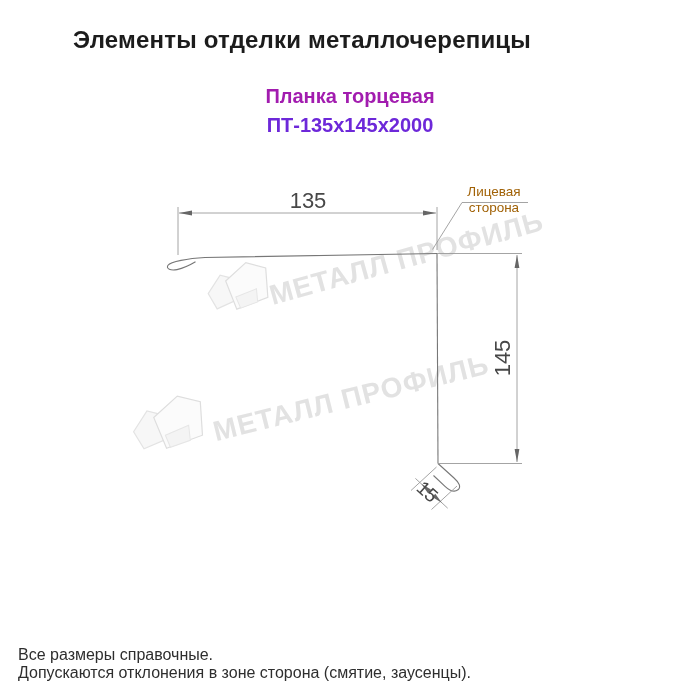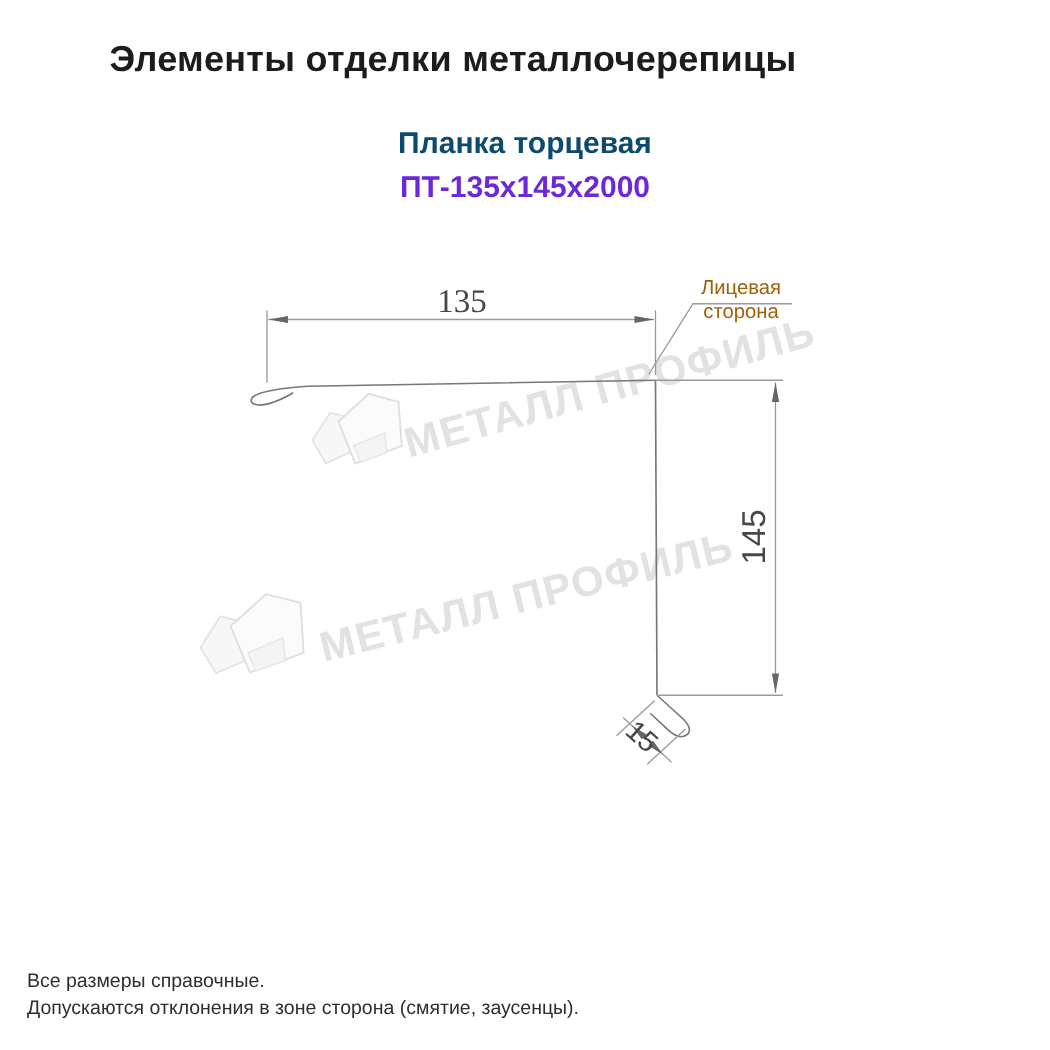--- a/index.html
+++ b/index.html
@@ -7,48 +7,48 @@
     width:700px;height:700px;position:relative;background:#ffffff;
     font-family:"Liberation Sans", sans-serif;overflow:hidden;
   }
   .abs{position:absolute;}
   .page-title{
     left:0;top:26px;width:604px;text-align:center;
     font-size:24px;font-weight:bold;color:#1c1c1c;letter-spacing:0.2px;
   }
   .product-name{
     left:0;top:85px;width:700px;text-align:center;
-    font-size:20px;font-weight:bold;color:#0c4a6e;
+    font-size:20px;font-weight:bold;color:#a21caf;
   }
   .product-code{
     left:0;top:114px;width:700px;text-align:center;
     font-size:20px;font-weight:bold;color:#6d28d9;
   }
   .wm-text{
     font-size:28px;font-weight:bold;color:#e2e2e2;letter-spacing:1px;
     white-space:nowrap;transform-origin:left top;z-index:1;
   }
   .wm-text.w1{left:266px;top:281px;transform:rotate(-15.5deg);}
   .wm-text.w2{left:210px;top:417px;transform:rotate(-14deg);}
   .wm-logo{z-index:1;}
   .wm-logo.l1{left:204px;top:262px;}
   .wm-logo.l2{left:128px;top:396px;}
   svg.drawing{left:0;top:0;z-index:2;}
   .dim-label{
     color:#474747;font-size:22px;z-index:3;white-space:nowrap;
   }
-  .dim-135{left:308px;top:201px;transform:translate(-50%,-50%);font-family:Liberation Serif, serif;}
+  .dim-135{left:308px;top:201px;transform:translate(-50%,-50%);}
   .dim-145{left:503px;top:358px;transform:translate(-50%,-50%) rotate(-90deg);}
   .dim-15{left:427px;top:492px;font-size:19px;transform:translate(-50%,-50%) rotate(42deg);}
   .face-side-label{
     left:456px;top:184px;width:76px;text-align:center;
     font-size:13.5px;line-height:1.18;color:#a16207;z-index:3;
   }
   .footer-note{
-    left:18px;font-size:13px;color:#2e2e2e;z-index:3;
+    left:18px;font-size:16px;color:#2e2e2e;z-index:3;
   }
   .footer-note.n1{top:646px;}
   .footer-note.n2{top:664px;}
 </style>
 </head>
 <body>
 
 <div class="abs page-title">Элементы отделки металлочерепицы</div>
 <div class="abs product-name">Планка торцевая</div>
 <div class="abs product-code">ПТ-135х145х2000</div>

